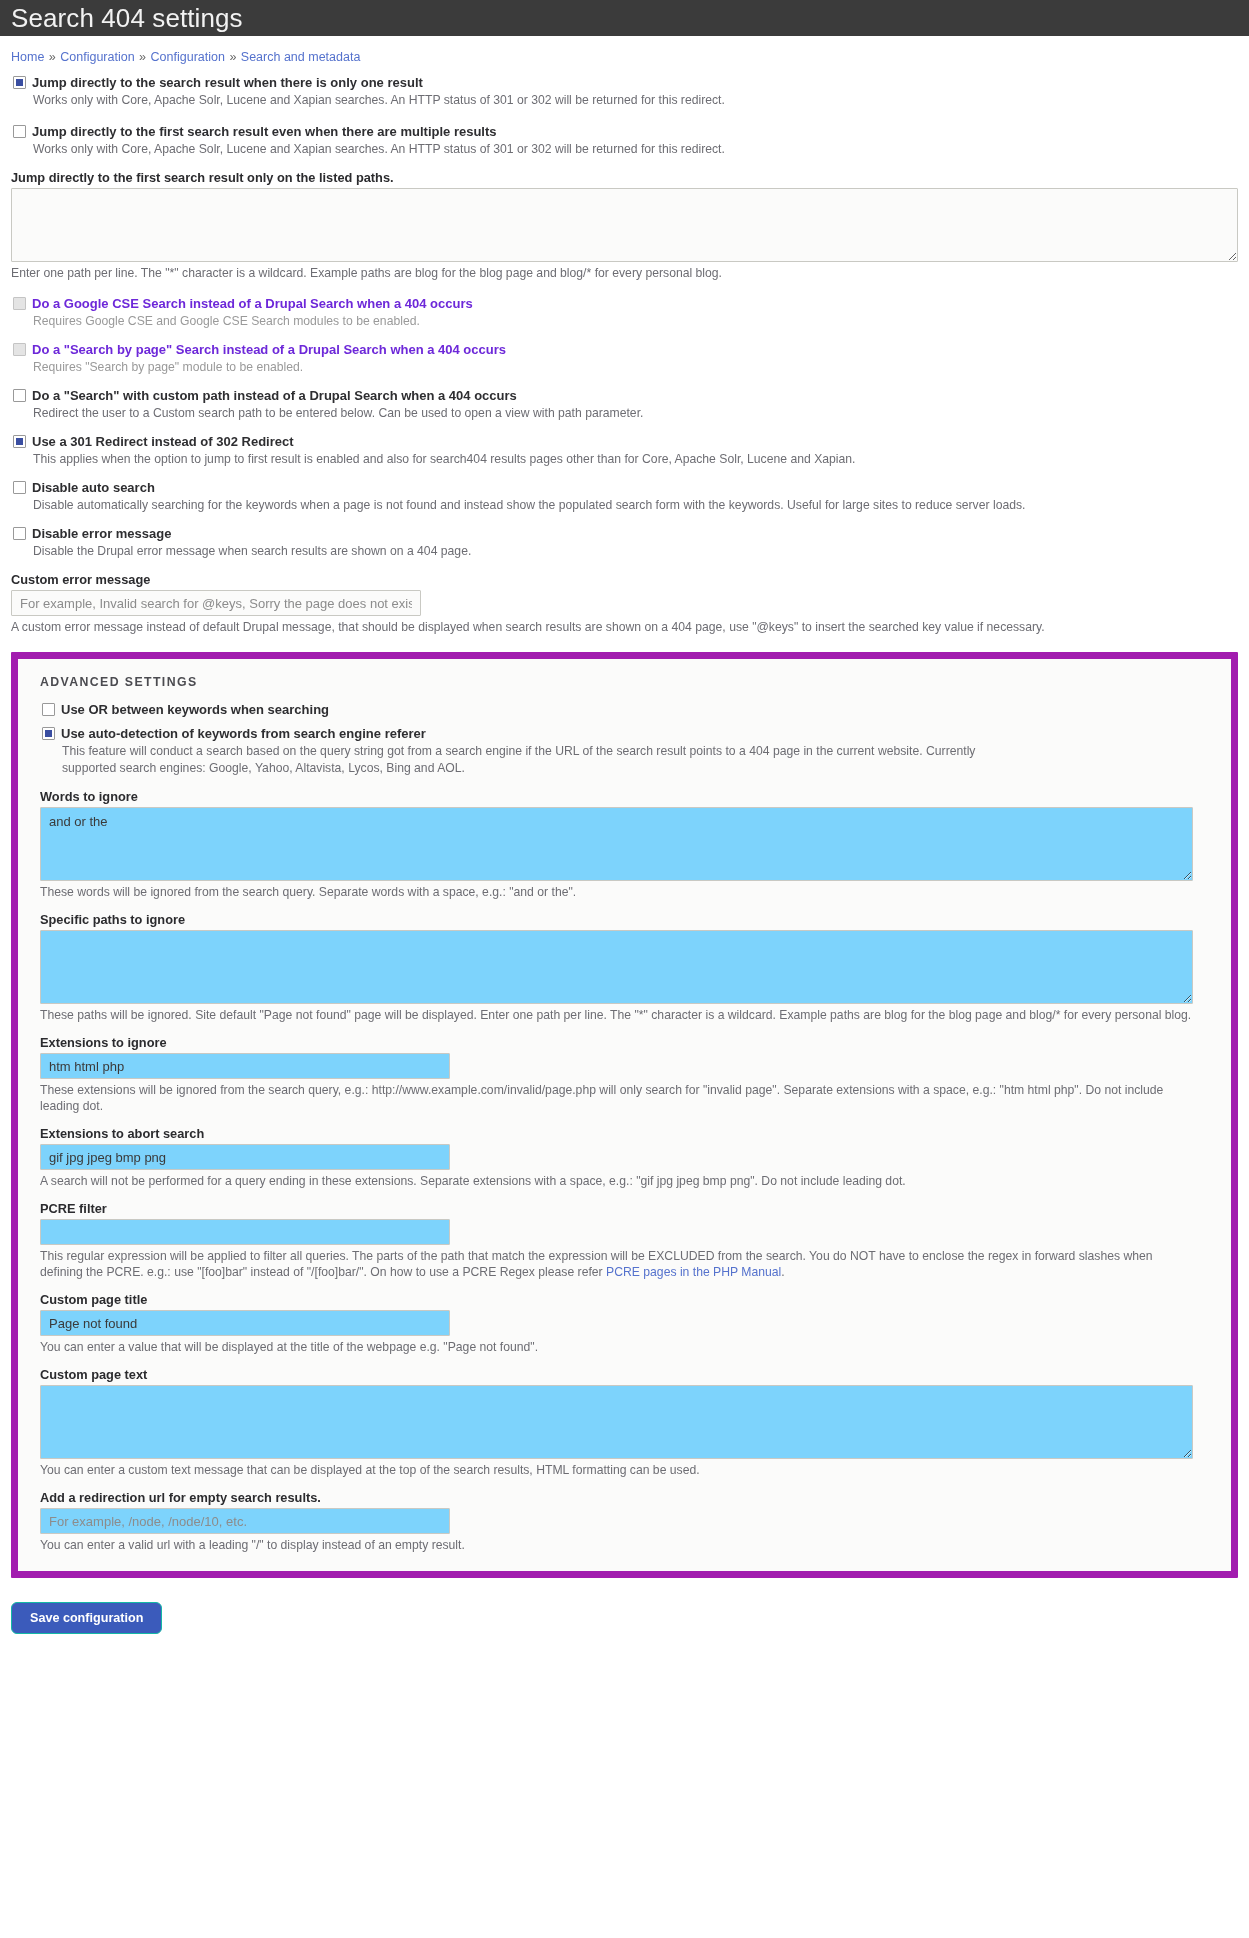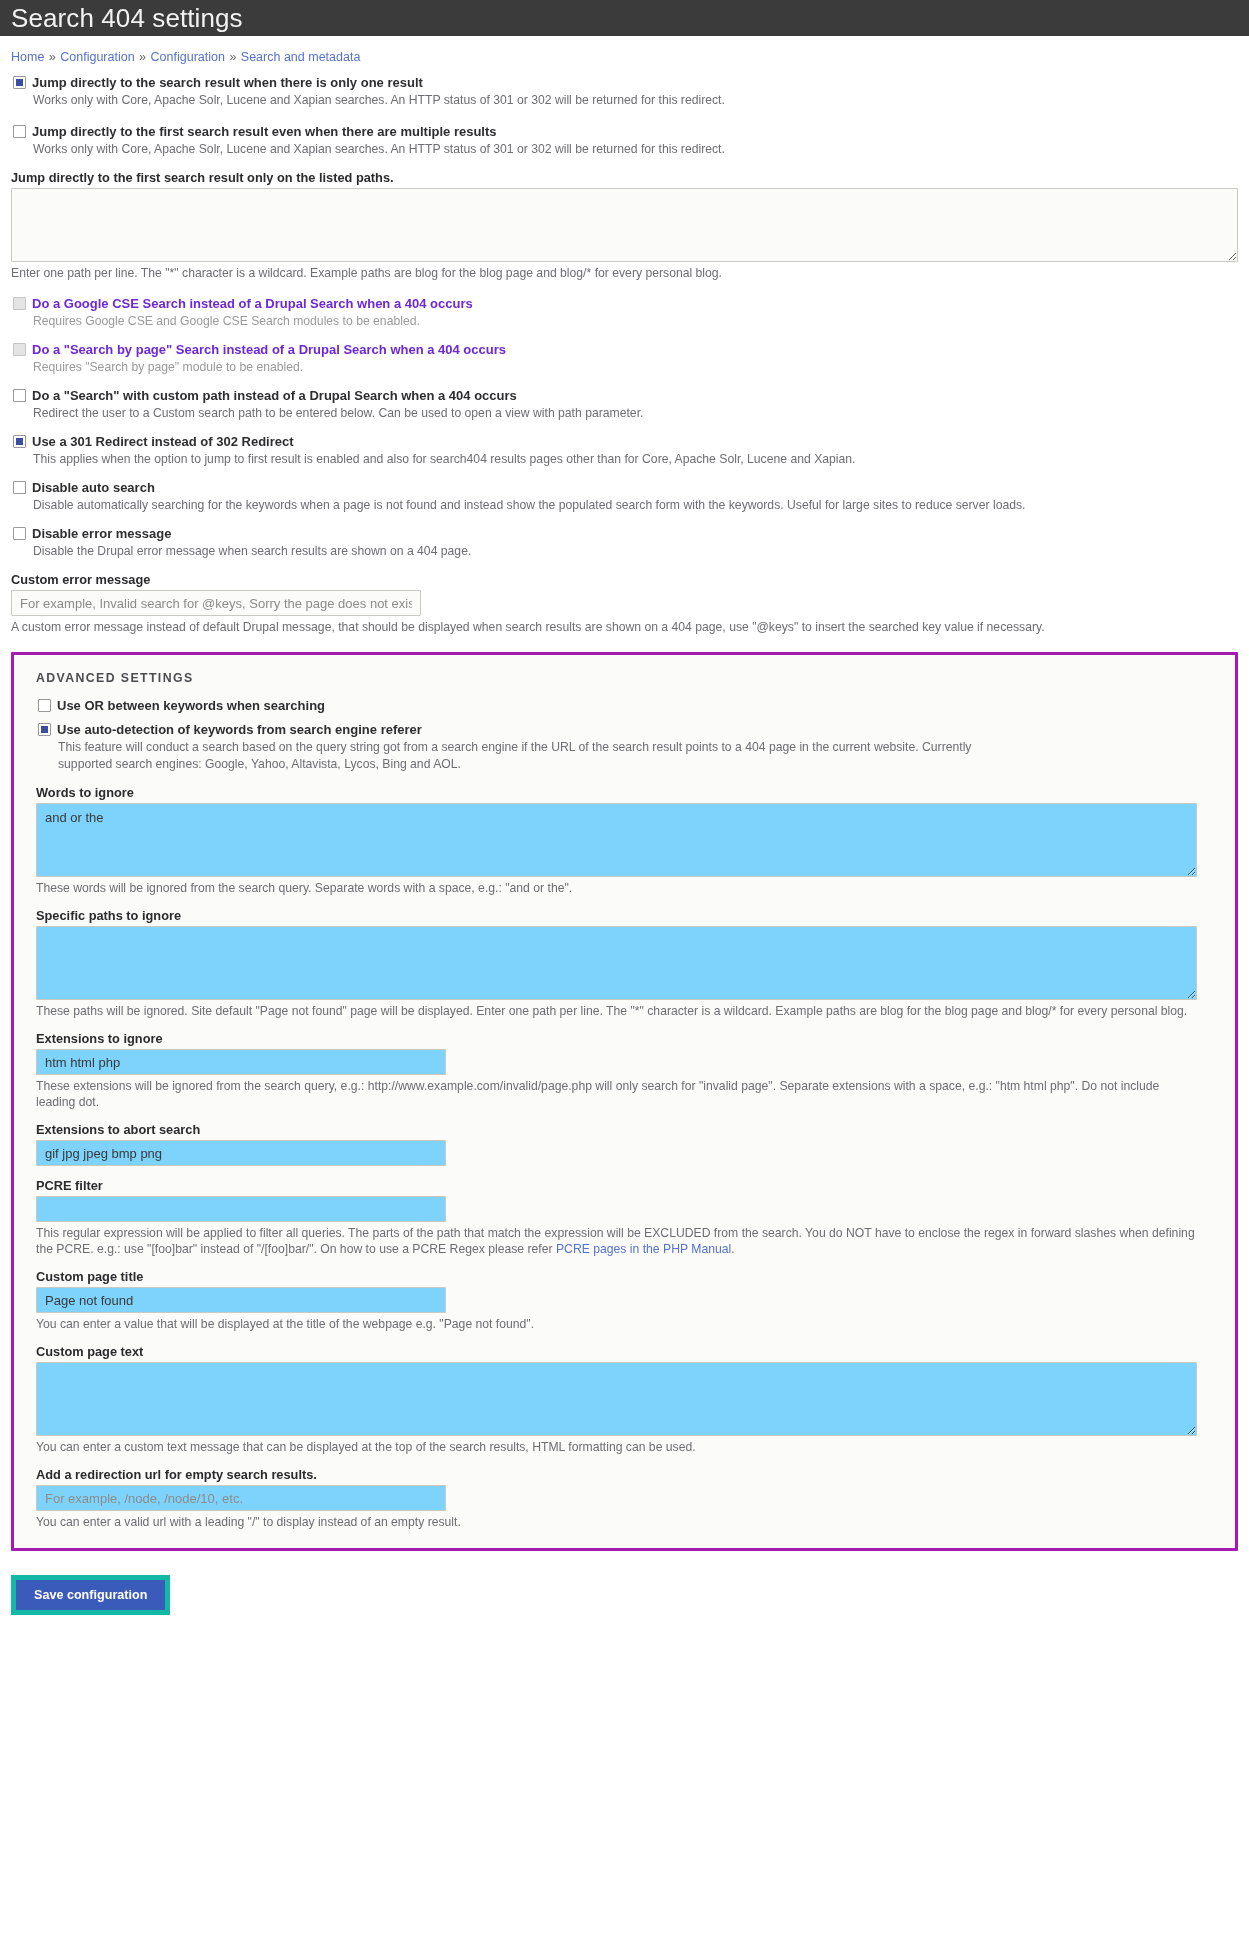--- a/index.html
+++ b/index.html
@@ -133,21 +133,21 @@
   }
   input.tx::placeholder { color: #8c8c8c; }
   textarea.ta::placeholder { color: #8c8c8c; }
 
   .w-main { width: 100%; }
   .w-err  { width: 410px; }
   .w-410  { width: 410px; }
 
   
   .details {
-    border: 3px solid #a21caf;
+    border: 7px solid #a21caf;
     background: #fbfbfa;
     margin: 17px 0 0 0;
     padding: 14px 30px 18px 14px;
     border-radius: 1px;
   }
   .details-title {
     font-size: 12.3px;
     font-weight: bold;
     letter-spacing: 1.4px;
     color: #4b4b50;
@@ -156,27 +156,27 @@
   .details-body { padding: 0 8px; }
   .details-body textarea.ta,
   .details-body input.tx { background: #7dd3fc; }
 
   
   .actions {
     margin: 24px 0 20px 11px;
   }
   .btn-primary {
     background: #3b5bbb;
-    border: 5px solid #14b8a6;
+    border: 1px solid #14b8a6;
     color: #ffffff;
     font-family: "Liberation Sans", sans-serif;
     font-size: 12.6px;
     font-weight: bold;
     padding: 8px 18px;
-    border-radius: 0;
+    border-radius: 6px;
     cursor: pointer;
   }
 </style>
 </head>
 <body>
 
 <div class="page-header">
   <h1>Search 404 settings</h1>
 </div>
 
@@ -290,20 +290,21 @@
       <label class="fld-label">Specific paths to ignore</label>
       <textarea class="ta w-main" rows="4" style="height: 74px;" placeholder=""></textarea>
       <div class="fld-desc">These paths will be ignored. Site default "Page not found" page will be displayed. Enter one path per line. The "*" character is a wildcard. Example paths are blog for the blog page and blog/* for every personal blog.</div>
 
       <label class="fld-label">Extensions to ignore</label>
       <input class="tx w-410" type="text" value="htm html php" style="">
       <div class="fld-desc">These extensions will be ignored from the search query, e.g.: http://www.example.com/invalid/page.php will only search for "invalid page". Separate extensions with a space, e.g.: "htm html php". Do not include leading dot.</div>
 
       <label class="fld-label">Extensions to abort search</label>
       <input class="tx w-410" type="text" value="gif jpg jpeg bmp png" style="">
+      <div class="fld-desc">A search will not be performed for a query ending in these extensions. Separate extensions with a space, e.g.: "gif jpg jpeg bmp png". Do not include leading dot.</div>
 
       <label class="fld-label">PCRE filter</label>
       <input class="tx w-410" type="text" placeholder="" style="">
       <div class="fld-desc"><span>This regular expression will be applied to filter all queries. The parts of the path that match the expression will be EXCLUDED from the search. You do NOT have to enclose the regex in forward slashes when defining the PCRE. e.g.: use "[foo]bar" instead of "/[foo]bar/". On how to use a PCRE Regex please refer </span><a href="#">PCRE pages in the PHP Manual</a><span>.</span></div>
 
       <label class="fld-label">Custom page title</label>
       <input class="tx w-410" type="text" value="Page not found" style="">
       <div class="fld-desc">You can enter a value that will be displayed at the title of the webpage e.g. "Page not found".</div>
 
       <label class="fld-label">Custom page text</label>

